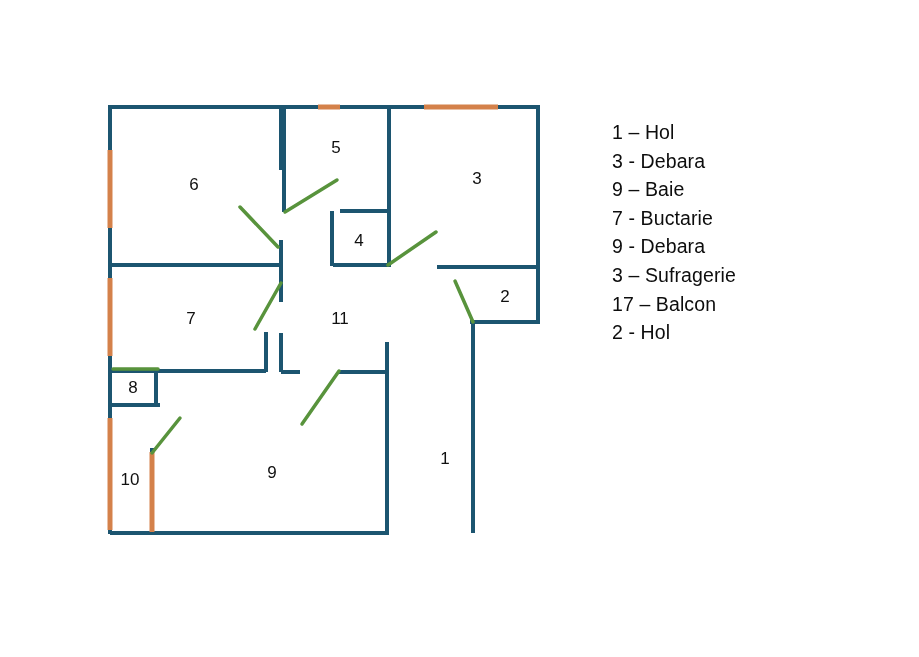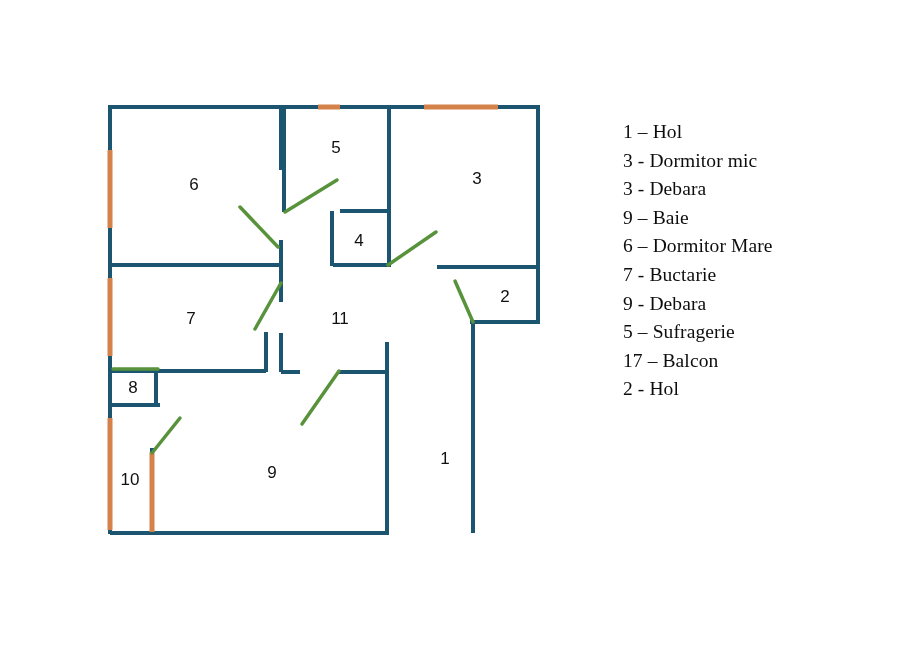--- a/index.html
+++ b/index.html
@@ -31,27 +31,26 @@
     text-anchor: middle;
     dominant-baseline: middle;
   }
   #legend {
     position: absolute;
     left: 612px;
     top: 118px;
     width: 290px;
   }
   .legend-item {
-    font-family: Liberation Serif, serif;
+    font-family: Liberation Sans, sans-serif;
     font-size: 19.5px;
     line-height: 28.6px;
     color: #0d0d0d;
     letter-spacing: 0.1px;
     white-space: nowrap;
-    margin-left: 11px;
   }
 </style>
 </head>
 <body>
 
 <div id="floorplan-wrap">
   <svg id="floorplan-svg" width="600" height="657" viewBox="0 0 600 657">
     <g id="walls-group">
         <line x1="110" y1="107" x2="318" y2="107" stroke="#1c5570" stroke-width="4" stroke-linecap="butt"></line>
         <line x1="340" y1="107" x2="424" y2="107" stroke="#1c5570" stroke-width="4" stroke-linecap="butt"></line>
@@ -113,22 +112,20 @@
         <text x="133" y="389" class="room-label" fill="#101010">8</text>
         <text x="272" y="474" class="room-label" fill="#101010">9</text>
         <text x="130" y="481" class="room-label" fill="#101010">10</text>
         <text x="340" y="320" class="room-label" fill="#101010">11</text>
       </g>
   </svg>
 </div>
 
 <div id="legend">
     <div class="legend-item">1 – Hol</div>
-    <div class="legend-item">3 - Dormitor mic</div>
     <div class="legend-item">3 - Debara</div>
     <div class="legend-item">9 – Baie</div>
-    <div class="legend-item">6 – Dormitor Mare</div>
     <div class="legend-item">7 - Buctarie</div>
     <div class="legend-item">9 - Debara</div>
-    <div class="legend-item">5 – Sufragerie</div>
+    <div class="legend-item">3 – Sufragerie</div>
     <div class="legend-item">17 – Balcon</div>
     <div class="legend-item">2 - Hol</div>
   </div>
 
 </body></html>

